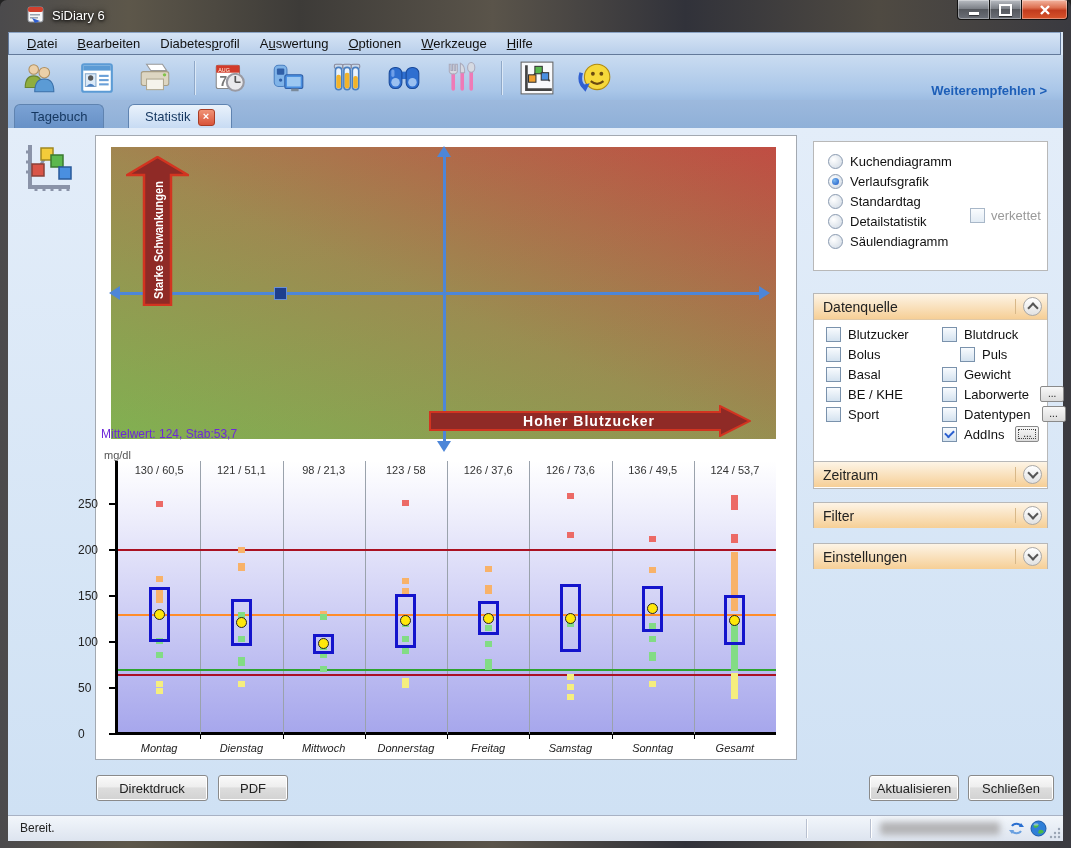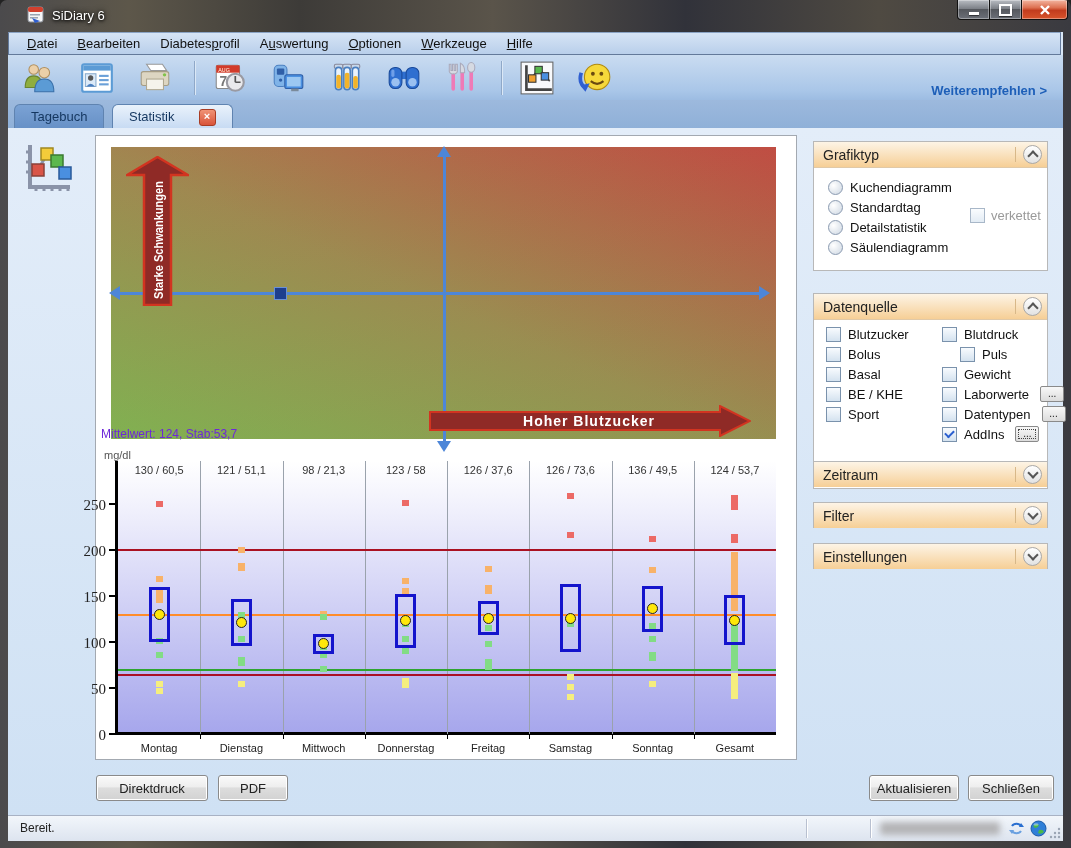--- a/index.html
+++ b/index.html
@@ -27,21 +27,21 @@
   .toolbar{position:absolute;left:0;top:23px;width:1055px;height:45px;
     background:linear-gradient(#cadcf1,#a9c6e8 80%,#9cbce2);display:flex;align-items:center;padding-left:12px;box-sizing:border-box;}
   .tbi{width:38px;height:38px;margin-right:20px;display:flex;align-items:center;justify-content:center;}
   .tb-sep{width:1px;height:34px;background:#8fa8c8;box-shadow:1px 0 0 #dbe8f6;margin:0 16px 0 0;}
   .recommend{position:absolute;right:16px;bottom:2px;font-size:13px;font-weight:bold;color:#1d5fb8;cursor:pointer;}
   
   .tabbar{position:absolute;left:0;top:68px;width:1055px;height:28px;background:linear-gradient(#9db9dd,#8fb0d8);}
   .tab{position:absolute;top:4px;height:24px;line-height:24px;font-size:13px;color:#14365f;
     border-radius:6px 6px 0 0;padding:0 16px;border:1px solid #5f83b0;border-bottom:none;}
   .tab.inactive{left:6px;background:linear-gradient(#7ba2d4,#6690c6);}
-  .tab.active{left:104px;background:linear-gradient(#eaf2fb,#c6daf3);display:flex;align-items:center;gap:24px;}
+  .tab.active{left:120px;background:linear-gradient(#eaf2fb,#c6daf3);display:flex;align-items:center;gap:7px;}
   .tab-close{width:15px;height:15px;border-radius:3px;background:linear-gradient(#f09376,#d9543a);border:1px solid #a93c24;
     color:#fff;font-size:11px;line-height:13px;text-align:center;font-weight:bold;}
   
   .content{position:absolute;left:0;top:96px;width:1055px;height:687px;background:linear-gradient(#e3edf9,#cfe1f4);}
   .chart-panel{position:absolute;left:87px;top:7px;width:702px;height:625px;background:#fff;border:1px solid #a3a9b1;box-sizing:border-box;}
   
   .quadrant{position:absolute;left:15px;top:11px;width:665px;height:292px;
     background:linear-gradient(rgba(190,60,40,0.10),rgba(90,150,50,0.10)),linear-gradient(to top right,#85b455,#9d9055 48%,#c04f46);}
   .qx-line{position:absolute;left:6px;top:145px;width:644px;height:3px;background:#4d86d8;}
   .qy-line{position:absolute;left:332px;top:6px;width:3px;height:290px;background:#4d86d8;}
@@ -53,24 +53,24 @@
   .qmarker{position:absolute;left:163px;top:140px;width:11px;height:11px;background:#1e3e8e;border:1px solid #6a90d4;}
   .qcaption{position:absolute;left:5px;top:291px;font-size:12px;color:#6d28d9;z-index:3;white-space:nowrap;}
   
   .mgdl{position:absolute;left:8px;top:313px;font-size:11px;color:#555;}
   .plot{position:absolute;left:22px;top:325px;width:658px;height:273px;background:linear-gradient(#ffffff,#f0f0fc 18%,#a6a6ec);}
   .grid-v{position:absolute;top:0;width:1px;height:273px;background:#9aa2ac;}
   .refline{position:absolute;left:0;width:658px;height:2px;}
   .yaxis{position:absolute;left:-3px;top:0;width:3px;height:274px;background:#000;}
   .baseline{position:absolute;left:-3px;top:271px;width:661px;height:3px;background:#000;}
   .ytick{position:absolute;left:-9px;width:6px;height:2px;background:#000;}
-  .ylab{position:absolute;left:-40px;width:28px;text-align:right;font-size:15px;color:#222;font-family:Liberation Serif, serif;}
+  .ylab{position:absolute;left:-40px;width:28px;text-align:left;font-size:12px;color:#222;}
   .btick{position:absolute;top:274px;width:1px;height:4px;background:#000;}
   .col-header{position:absolute;top:3px;text-align:center;font-size:11px;color:#333;}
-  .day-label{position:absolute;top:281px;text-align:center;font-size:11px;color:#222;}
+  .day-label{position:absolute;top:281px;text-align:center;font-size:11px;color:#222;font-style:italic;}
   .bp-box{position:absolute;border:3px solid #1414cc;box-sizing:border-box;}
   .bp-dot{position:absolute;width:9px;height:9px;border-radius:50%;background:#ffe70a;border:1px solid #222;box-sizing:content-box;}
   .pt{position:absolute;width:7px;}
   
   .panel{position:absolute;left:805px;width:235px;background:#fff;border:1px solid #b8b8b8;box-sizing:border-box;}
   .panel-hd{position:relative;height:25px;background:linear-gradient(#fdf4e6,#f6cf96);border-bottom:1px solid #e0c9a8;
     display:flex;align-items:center;}
   .panel-title{font-size:14px;color:#222;padding-left:9px;flex:1;}
   .hd-sep{width:1px;height:15px;background:#d8b888;margin-right:7px;}
   .chev-btn{width:19px;height:19px;border-radius:50%;border:1px solid #a8a8a8;background:linear-gradient(#ffffff,#e2e2e2);
@@ -415,31 +415,28 @@
             <div class="pt" style="left: 613.375px; top: 162.697px; height: 47.798px; background: rgb(130, 220, 133);"></div>
             <div class="pt" style="left: 613.375px; top: 212.333px; height: 25.7374px; background: rgb(245, 238, 126);"></div>
             <div class="bp-box" style="left: 606.375px; width: 21px; top: 134.34px; height: 49.3606px; border-color: rgb(20, 20, 204);"></div>
             <div class="bp-dot" style="left: 611.375px; top: 153.52px; background: rgb(255, 231, 10);"></div>
             <div class="col-header" style="left: 575.75px; width: 82.25px;">124 / 53,7</div>
             <div class="day-label" style="left: 575.75px; width: 82.25px;">Gesamt</div>
           </div>
       </div>
 
       <div class="panel" style="top:13px;height:130px;">
-        <div class="panel-hd">
-          <span class="panel-title">Grafiktyp</span>
-          <span class="hd-sep"></span>
-          <button class="chev-btn">
-              <span class="chev up"></span>
-            </button>
-        </div>
         <div id="gt-body" style="padding-top:7px;">
             <div class="opt-row">
               <span class="radio"></span>
               <span class="opt-label">Kuchendiagramm</span>
+            </div>
+            <div class="opt-row">
+              <span class="radio sel"></span>
+              <span class="opt-label">Verlaufsgrafik</span>
             </div>
             <div class="opt-row">
               <span class="radio"></span>
               <span class="opt-label">Standardtag</span>
             </div>
             <div class="opt-row">
               <span class="radio"></span>
               <span class="opt-label">Detailstatistik</span>
             </div>
             <div class="opt-row">

